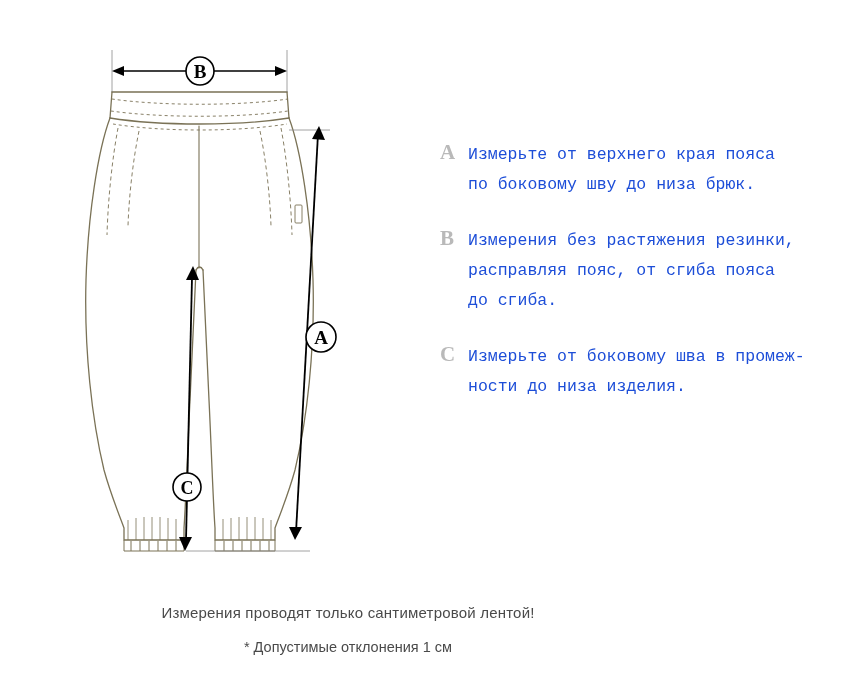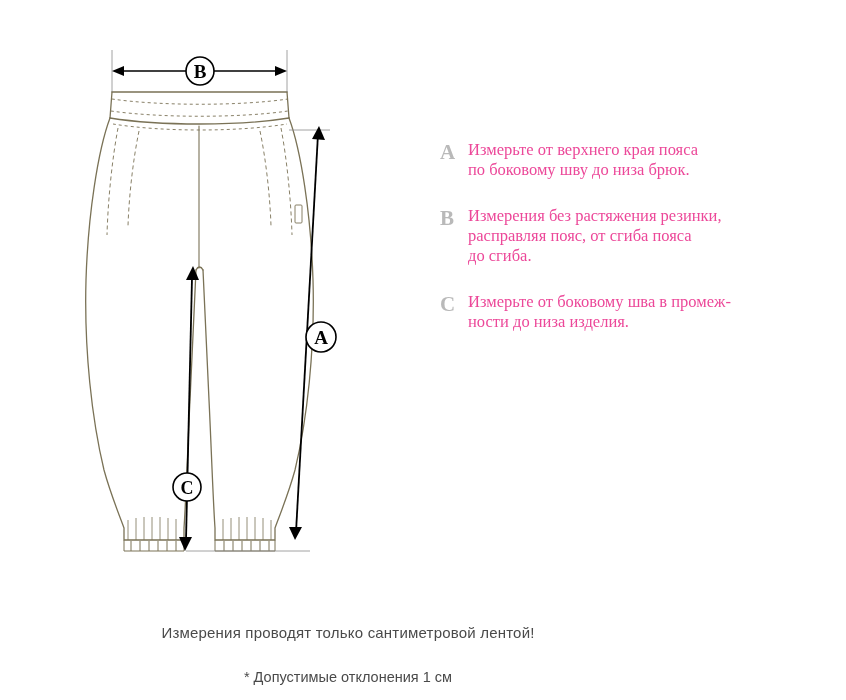--- a/index.html
+++ b/index.html
@@ -41,41 +41,41 @@
   .legend-letter {
     flex: 0 0 28px;
     font-size: 21px;
     font-weight: bold;
     color: #b9b9b9;
     line-height: 25px;
     font-family: "Liberation Serif", serif;
   }
   .legend-text {
     font-size: 16.5px;
-    line-height: 20px;
-    color: #ec4899;
+    line-height: 30px;
+    color: #1d4ed8;
     white-space: pre-line;
-    font-family: Liberation Serif, serif;
+    font-family: Liberation Mono, monospace;
   }
   .footer {
     position: absolute;
     left: 0;
-    top: 624px;
+    top: 604px;
     width: 696px;
     text-align: center;
   }
   .footer-main {
     font-size: 15px;
     color: #4a4a4a;
     letter-spacing: 0.2px;
   }
   .footer-note {
     font-size: 14.5px;
     color: #4a4a4a;
-    margin-top: 28px;
+    margin-top: 18px;
     text-align: center;
   }
 </style>
 </head>
 <body>
 
 <div id="root">
 
   <div class="diagram-area">
     <svg width="440" height="600" viewBox="0 0 440 600" xmlns="http://www.w3.org/2000/svg">

